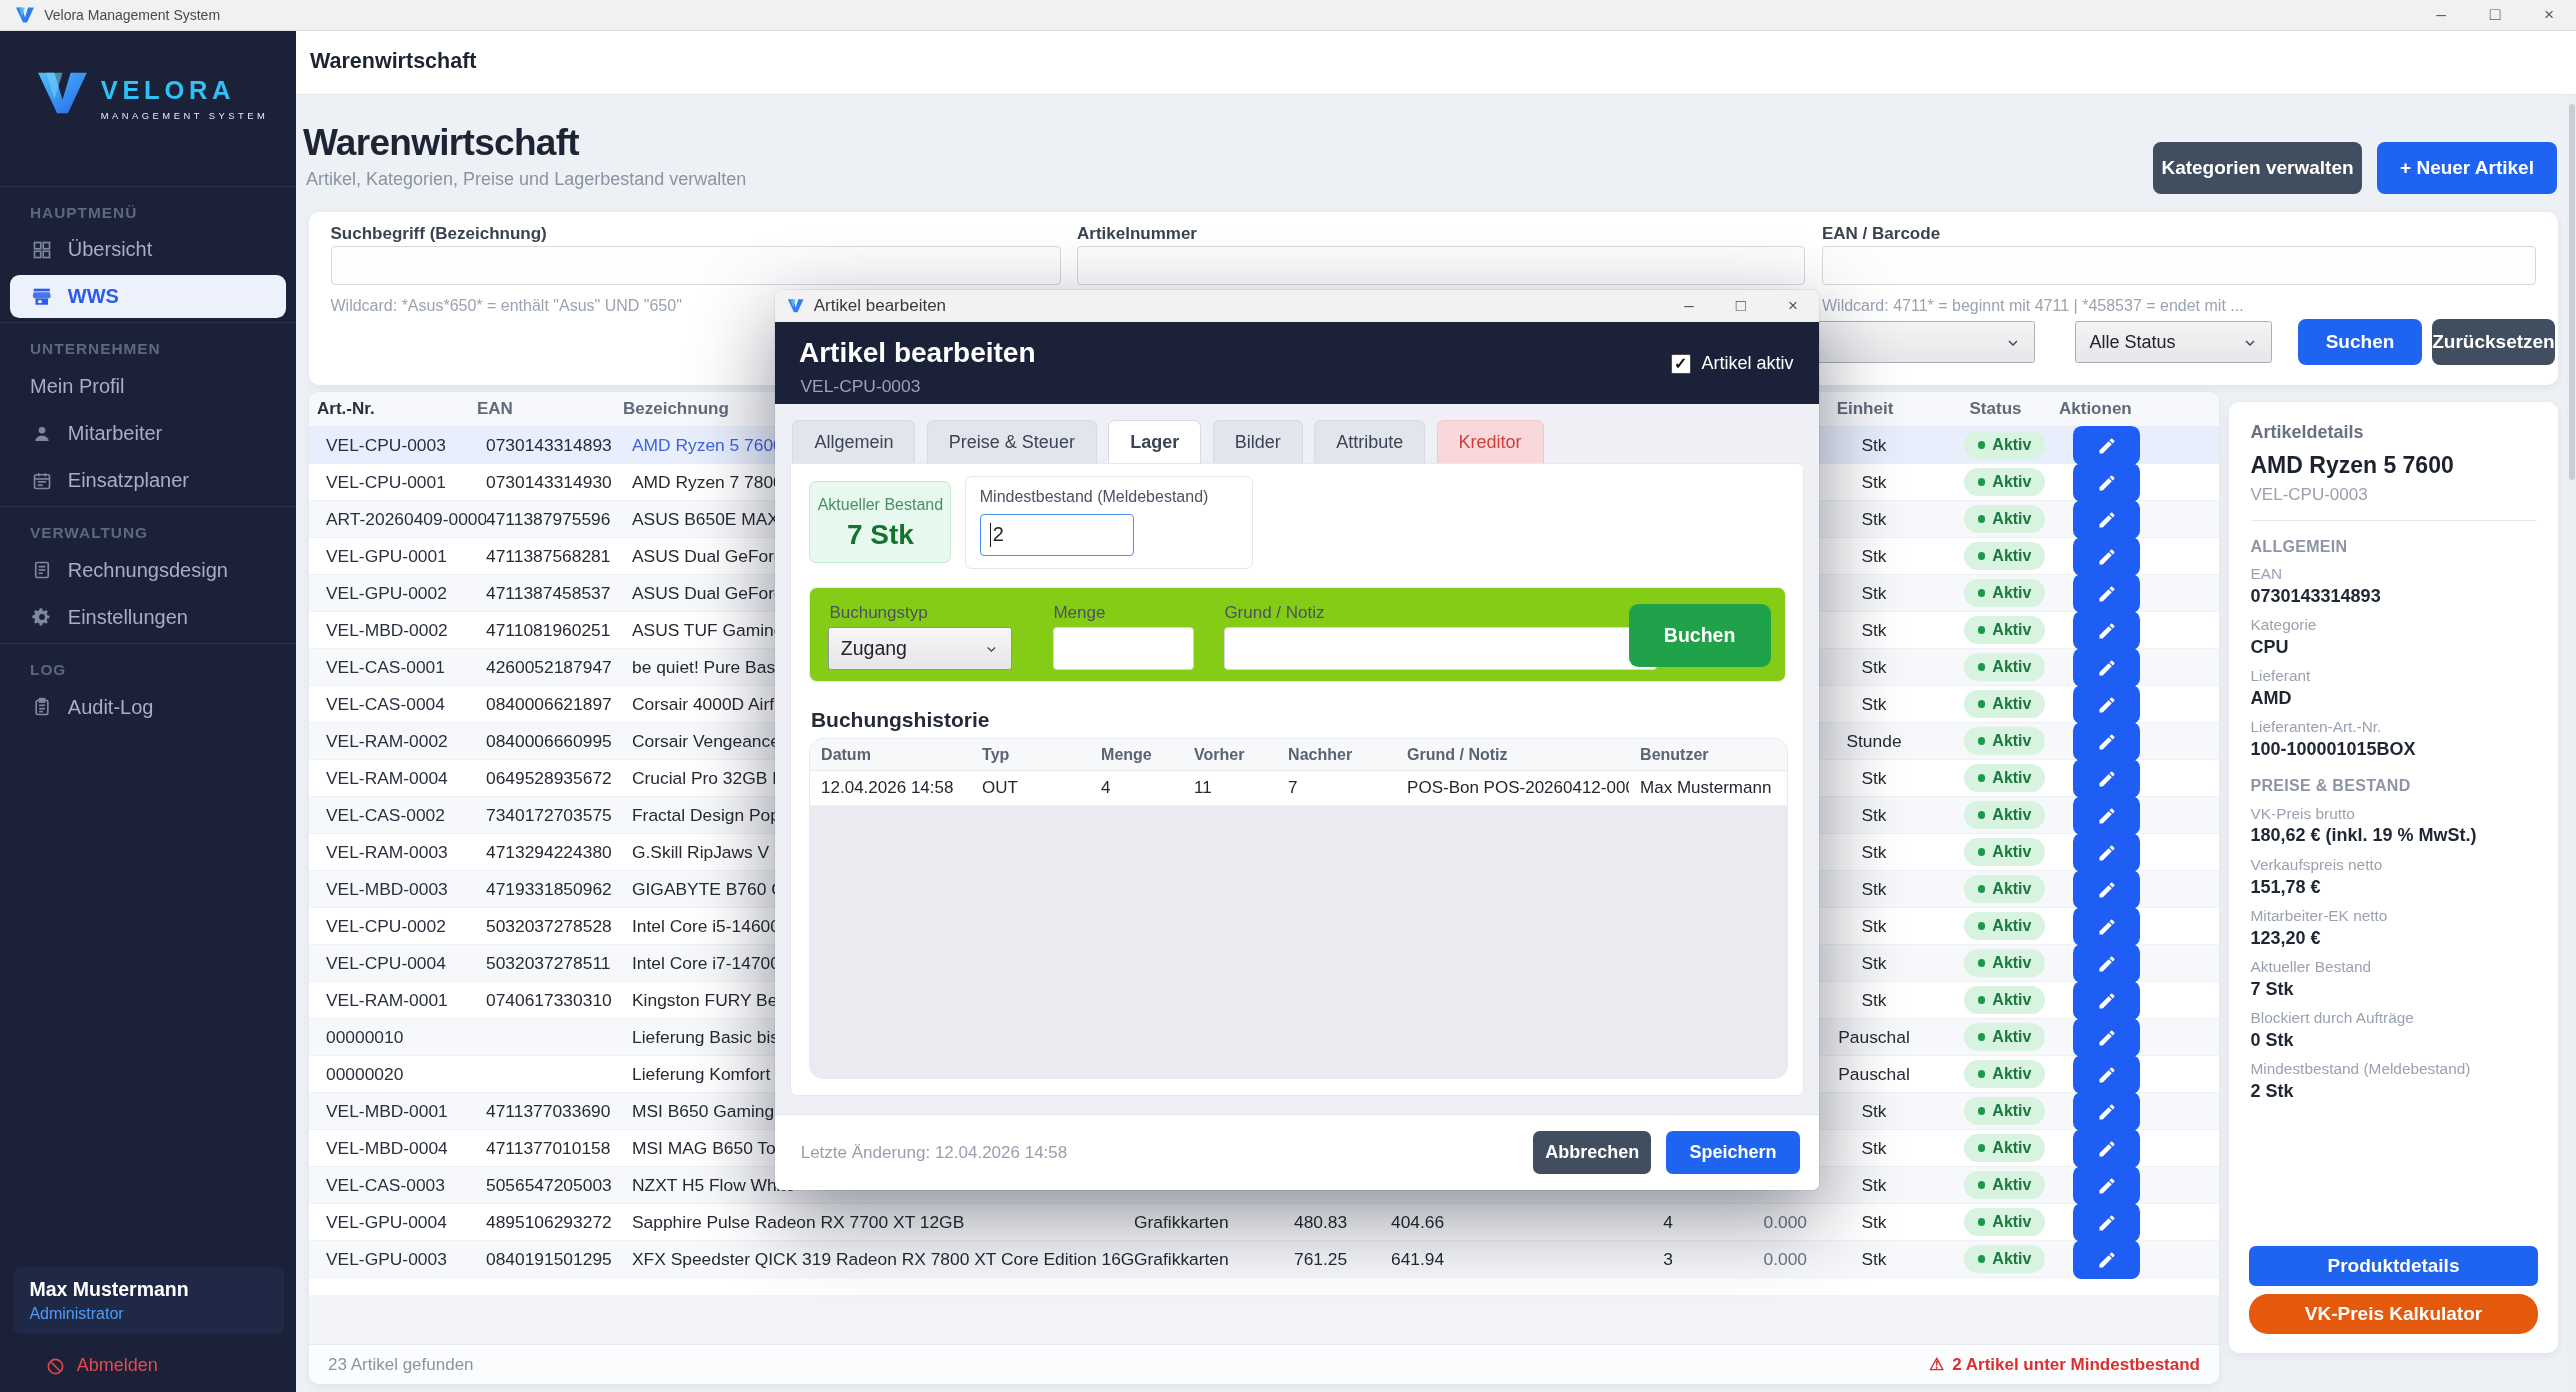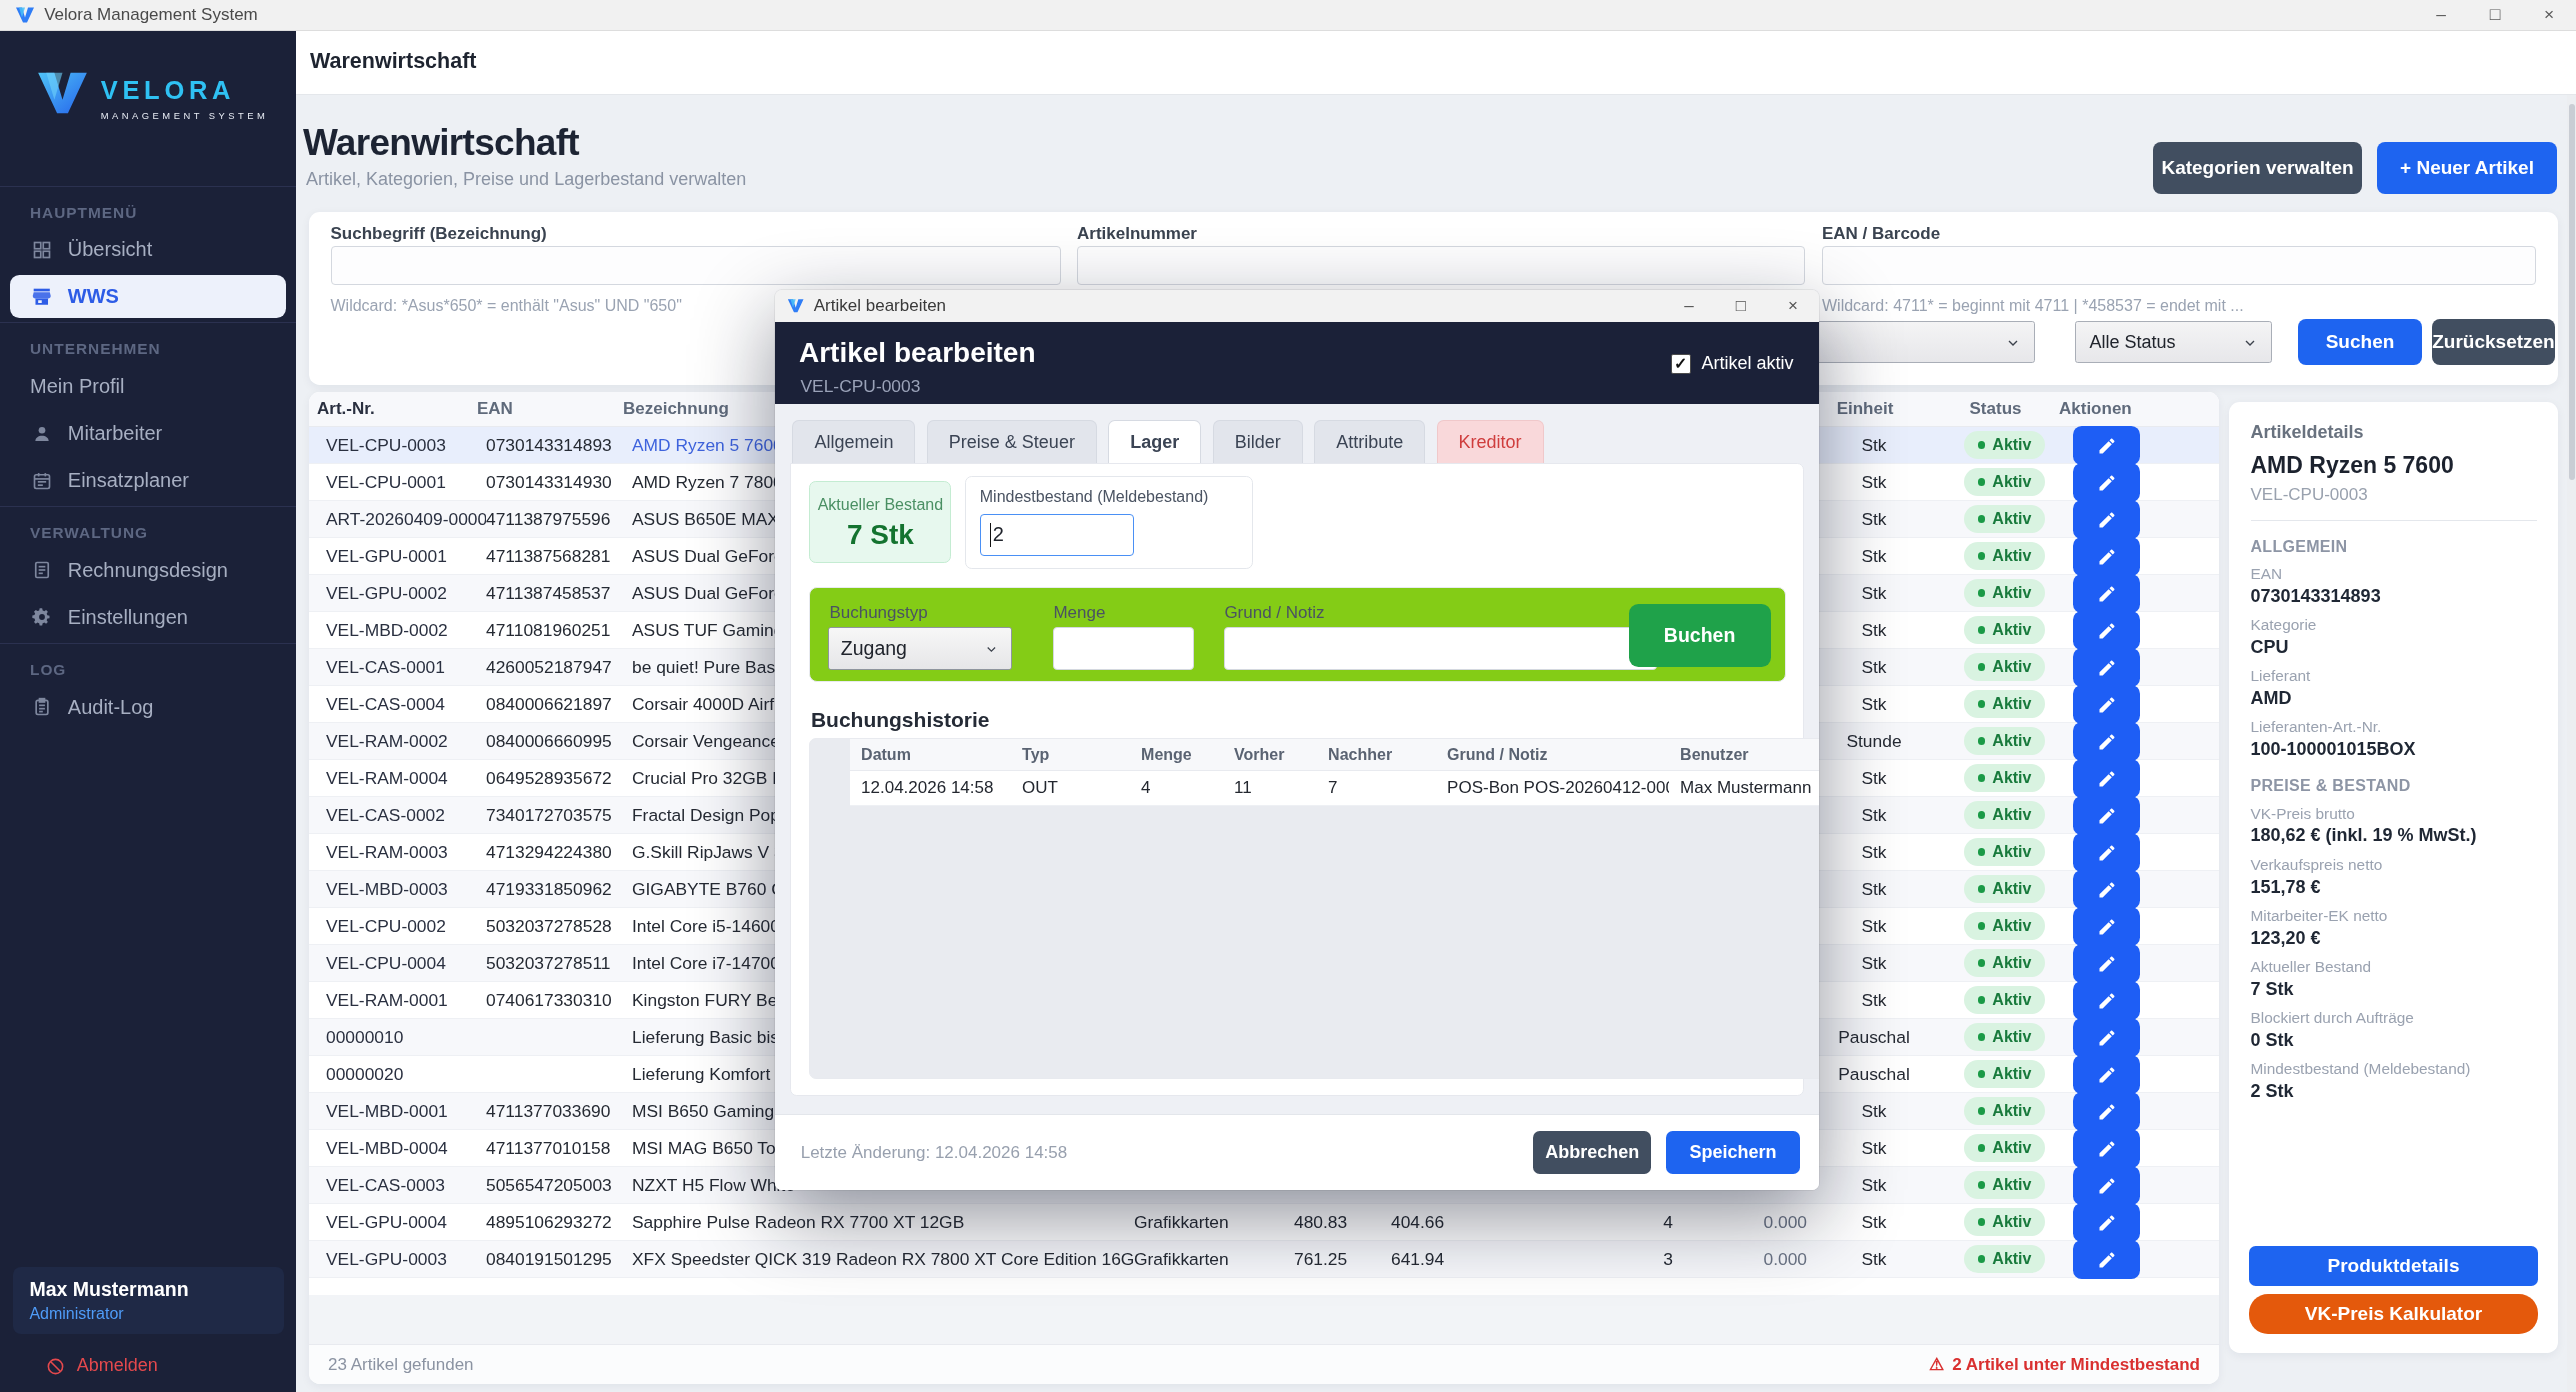--- a/index.html
+++ b/index.html
@@ -4,21 +4,21 @@
 <style>
   html,body{margin:0;padding:0;}
   body{
     width:2576px;height:1393px;position:relative;overflow:hidden;
     font-family:"Liberation Sans",sans-serif;background:#edf0f4;color:#20242c;
     -webkit-font-smoothing:antialiased;
   }
   
   .os-bar{position:absolute;top:0;left:0;right:0;height:29.5px;background:#f1f1f1;border-bottom:0.7px solid #dddddd;display:flex;align-items:center;z-index:80;}
   .os-logo{width:20px;height:20px;margin-left:14.8px;}
-  .os-title{font-size:17px;color:#4a4a4a;margin-left:9.4px;}
+  .os-title{font-size:14px;color:#4a4a4a;margin-left:9.4px;}
   .os-controls{margin-left:auto;display:flex;align-items:center;height:100%;}
   .os-btn{width:54px;height:100%;display:flex;align-items:center;justify-content:center;font-size:17.4px;color:#5a5a5a;}
   
   .sidebar{position:absolute;top:29.5px;left:0;width:282px;bottom:0;background:#1b2138;z-index:40;padding-left:14px;}
   .logo-row{position:absolute;top:40px;left:35px;display:flex;align-items:flex-start;}
   .logo-v{width:55px;height:46px;}
   .logo-text{margin-left:10.7px;margin-top:6.7px;}
   .logo-title{font-size:25.5px;font-weight:bold;letter-spacing:4.7px;color:#2fc1f3;}
   .logo-sub{font-size:9.4px;letter-spacing:3.5px;color:#e8ecf4;margin-top:4.7px;}
   .nav{position:absolute;top:156px;left:0;right:0;}
@@ -115,21 +115,21 @@
   .minstock-box{position:absolute;left:174px;top:12px;width:288px;height:93px;background:#fff;border:0.7px solid #e4e7ec;border-radius:6.7px;box-sizing:border-box;padding:10.7px 13.4px;}
   .minstock-label{font-size:16px;color:#4a5362;}
   .minstock-input{margin-top:8px;width:154px;height:42px;border:1.3px solid #4a90f5;border-radius:4px;display:flex;align-items:center;padding:0 9.4px;font-size:20px;box-sizing:border-box;}
   .caret{width:1.3px;height:24px;background:#111;margin-right:1.3px;}
   .booking-card{position:absolute;left:18px;top:123px;width:977px;height:95px;background:#84cc16;border:0.7px solid #e8eaf0;border-radius:8px;box-sizing:border-box;}
   .b-label{position:absolute;top:14.8px;font-size:17px;color:#4a5362;}
   .b-sel{position:absolute;top:39px;left:17.4px;width:184px;height:43px;background:linear-gradient(#f7f7f7,#e6e6e8);border:0.7px solid #8f959e;border-radius:2.7px;display:flex;align-items:center;padding:0 12px;font-size:19.5px;box-sizing:border-box;}
   .b-input{position:absolute;top:39px;height:43px;border:0.7px solid #d4d8df;border-radius:4px;background:#fff;box-sizing:border-box;}
   .buchen-btn{position:absolute;right:14.8px;top:16px;width:142px;height:63px;font-size:19.5px;border-radius:9.4px;}
   .hist-title{position:absolute;left:19.5px;top:244px;font-size:21px;font-weight:bold;color:#252b36;}
-  .hist-table{position:absolute;left:18px;top:274px;width:977px;bottom:16px;border:0.7px solid #e8eaef;border-radius:7px;overflow:hidden;background:#e9ebf0;padding-left:40px;}
+  .hist-table{position:absolute;left:18px;top:274px;width:977px;bottom:16px;border:0.7px solid #e8eaef;border-radius:14px;overflow:hidden;background:#e9ebf0;}
   .h-head{display:flex;align-items:center;height:31px;background:#f7f8fa;border-bottom:0.7px solid #e8eaef;font-size:16px;font-weight:bold;color:#5a6372;}
   .h-row{display:flex;align-items:center;height:34px;background:#fff;border-bottom:0.7px solid #eef0f4;font-size:17px;color:#23272f;}
   .h-c{padding-left:10.7px;box-sizing:border-box;overflow:hidden;white-space:nowrap;flex:none;}
   .h-c0{width:161px;}.h-c1{width:119px;}.h-c2{width:93px;}.h-c3{width:94px;}.h-c4{width:119px;}.h-c5{width:233px;}.h-c6{flex:1;}
   .m-footer{position:absolute;left:0;right:0;bottom:0;height:76px;background:#fff;border-top:0.7px solid #e3e6eb;display:flex;align-items:center;padding:0 19px;box-sizing:border-box;}
   .m-f-note{font-size:17px;color:#98a0ae;margin-left:6.7px;}
   .m-f-btns{margin-left:auto;display:flex;gap:14.8px;}
   .m-f-btns .btn{height:43px;font-size:18px;border-radius:6.7px;}
   .btn-cancel{width:118px;}
   .btn-save{width:134px;}

